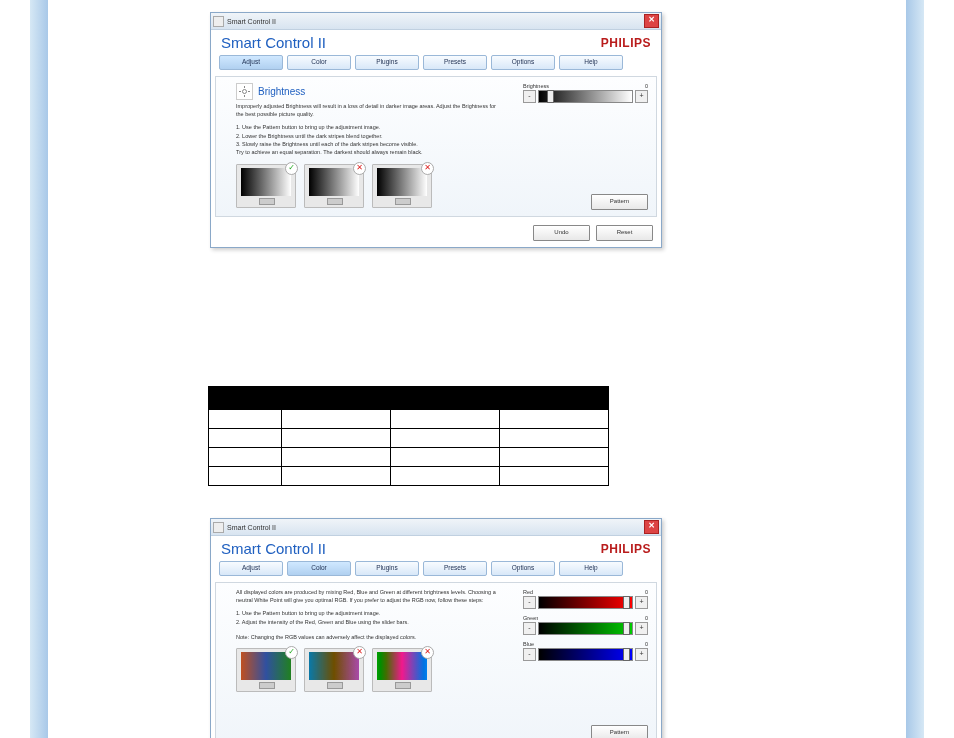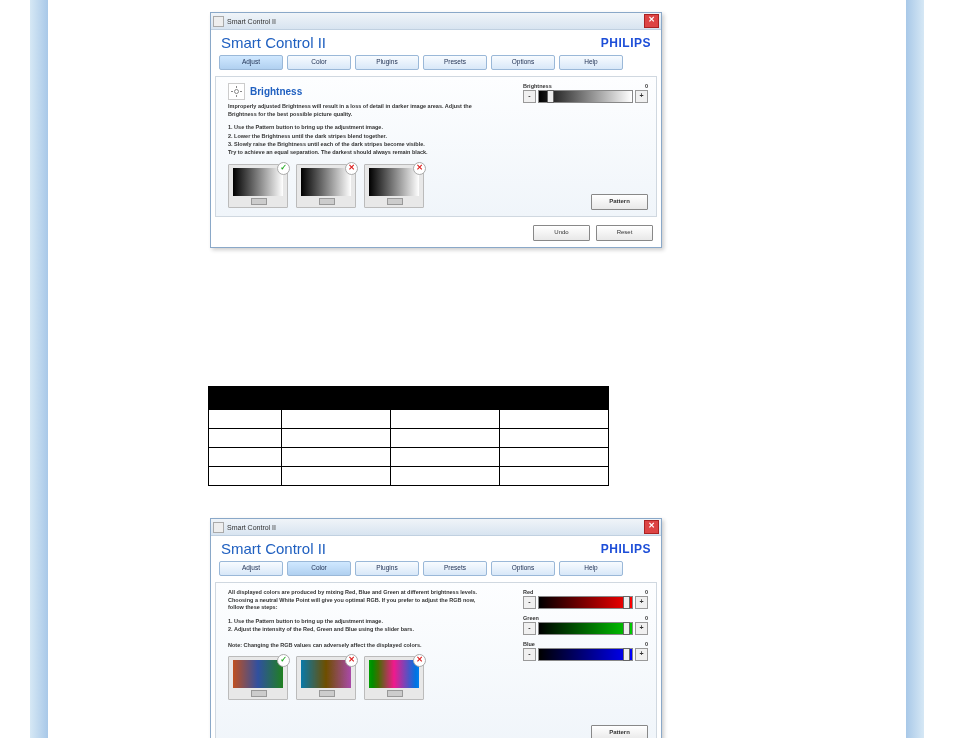--- a/index.html
+++ b/index.html
@@ -77,21 +77,21 @@
     padding: 4px 10px 2px 10px;
   }
   .app-title {
     font-size: 15px;
     color: #2060c0;
     font-weight: normal;
   }
   .brand {
     font-size: 12px;
     font-weight: bold;
-    color: #1d4ed8;
+    color: #b91c1c;
     letter-spacing: 0.5px;
   }
   .menubar {
     display: flex;
     gap: 4px;
     padding: 2px 8px 6px 8px;
   }
   .menubtn {
     flex: 0 0 62px;
     height: 13px;
@@ -103,23 +103,22 @@
     line-height: 12px;
     color: #235;
   }
   .menubtn.sel {
     background: linear-gradient(to bottom, #d0e8ff, #b0d0f0);
   }
   .panel {
     margin: 0 4px 4px 4px;
     border: 1px solid #d0d8e0;
     background: linear-gradient(to bottom, #fdfeff, #f0f5fa);
-    padding: 6px 8px 8px 12px;
+    padding: 6px 8px 8px 20px;
     position: relative;
-    font-weight: bold;
   }
   .panel-head {
     display: flex;
     align-items: center;
     gap: 5px;
     margin-bottom: 3px;
   }
   .panel-icon {
     width: 15px;
     height: 15px;

